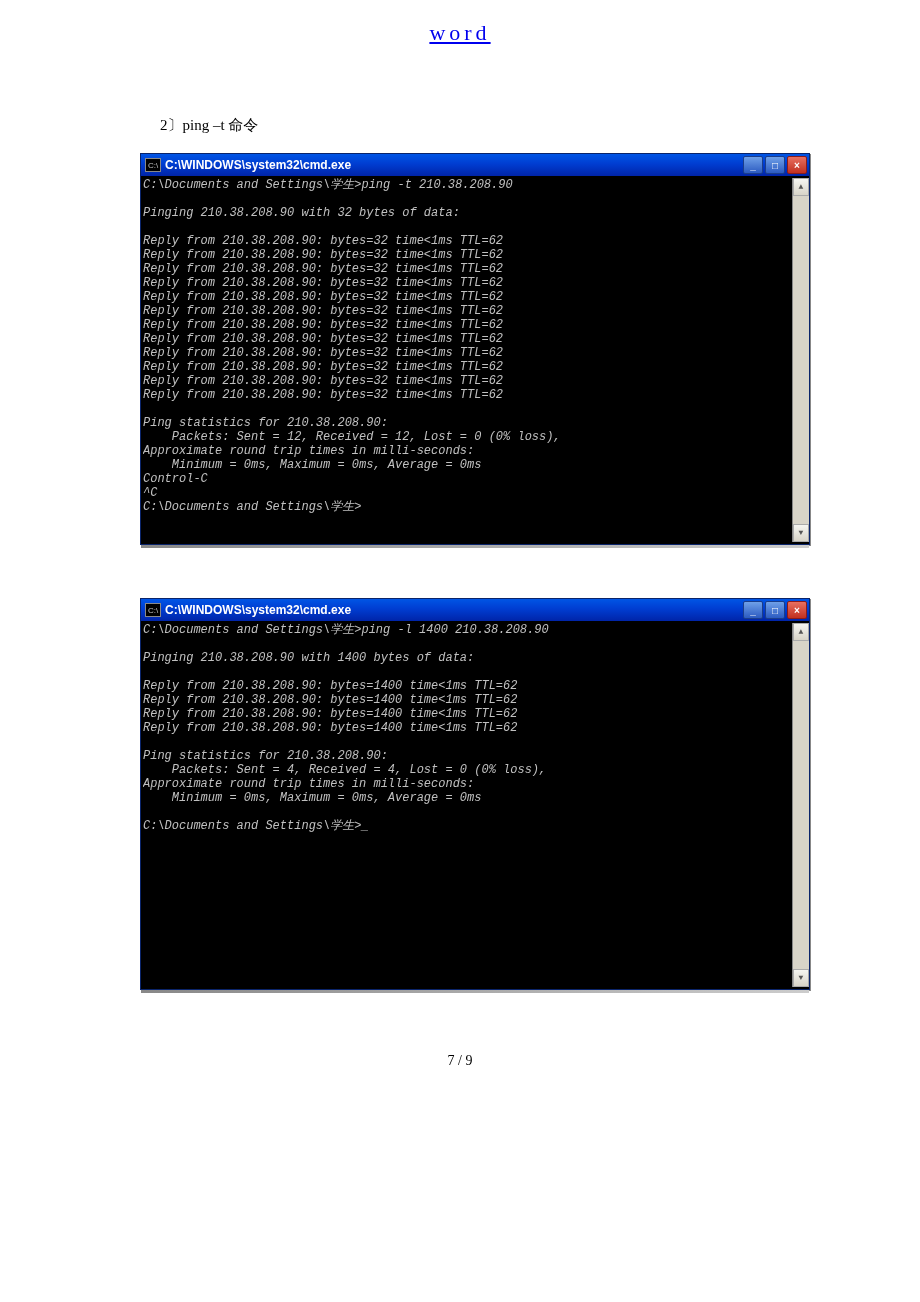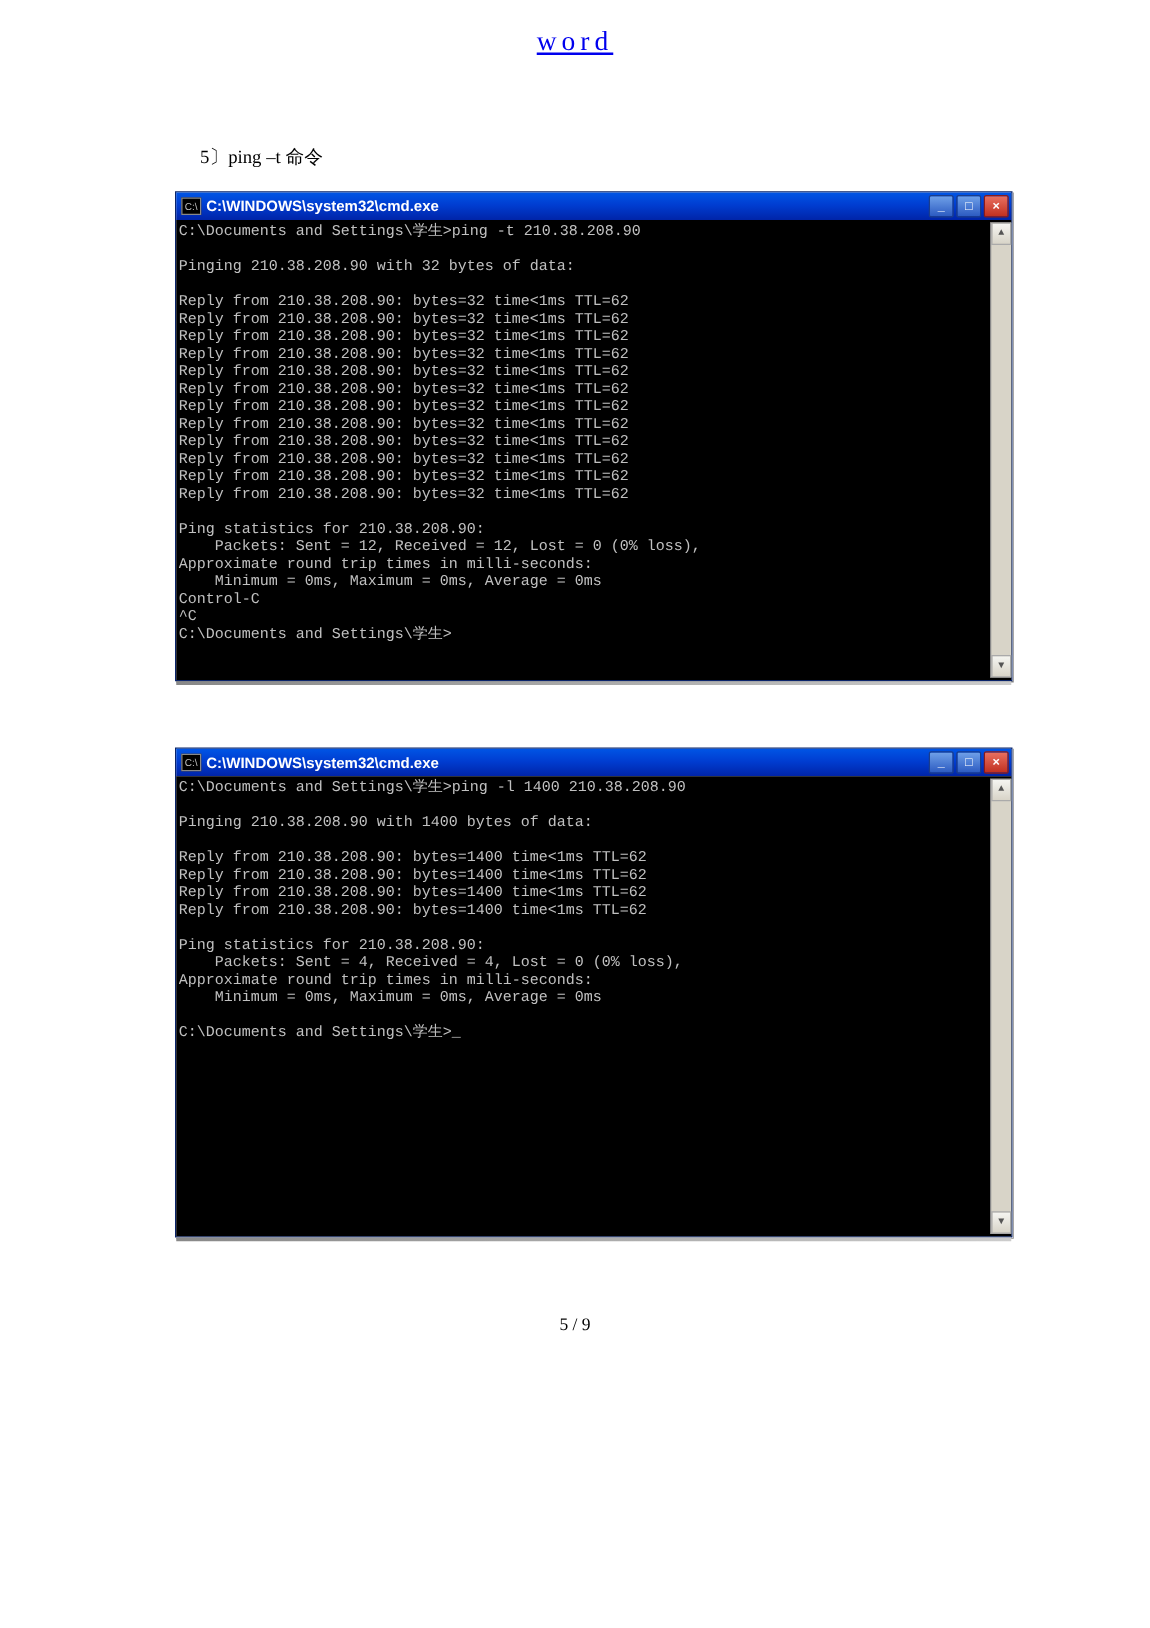--- a/index.html
+++ b/index.html
@@ -94,20 +94,21 @@
   .terminal {
     background: #000000;
     color: #c0c0c0;
     padding: 2px 0 2px 2px;
     white-space: pre;
     line-height: 14px;
     font-family: "NSimSun","SimSun","Courier New",monospace;
     font-size: 12px;
     position: relative;
     display: flex;
+    font-style: italic;
   }
   .terminal-content { flex: 1; overflow: hidden; }
   .scrollbar {
     width: 16px;
     background: #d8d4c8;
     border-left: 1px solid #888;
     display: flex;
     flex-direction: column;
   }
   .scroll-btn {
@@ -136,21 +137,21 @@
 </style>
 </head>
 <body>
 
 <div class="page">
 
   <div class="header-link">
     <a href="#">word</a>
   </div>
 
-  <div class="caption">5〕ping –t   命令</div>
+  <div class="caption">2〕ping –t   命令</div>
 
   <div class="cmd-wrapper">
     <div class="cmd-window">
       <div class="titlebar">
         <span class="title-icon">C:\</span>
         <span class="title-text">C:\WINDOWS\system32\cmd.exe</span>
         <span class="win-btn">_</span>
         <span class="win-btn">□</span>
         <span class="win-btn close">×</span>
       </div>
@@ -235,15 +236,15 @@
           <div class="scroll-btn">▲</div>
           <div class="scroll-track"></div>
           <div class="scroll-btn">▼</div>
         </div>
       </div>
     </div>
     <div class="bottom-shadow"></div>
 
   </div>
 
-  <div class="footer">5 / 9</div>
+  <div class="footer">7 / 9</div>
 
 </div>
 
 </body></html>

